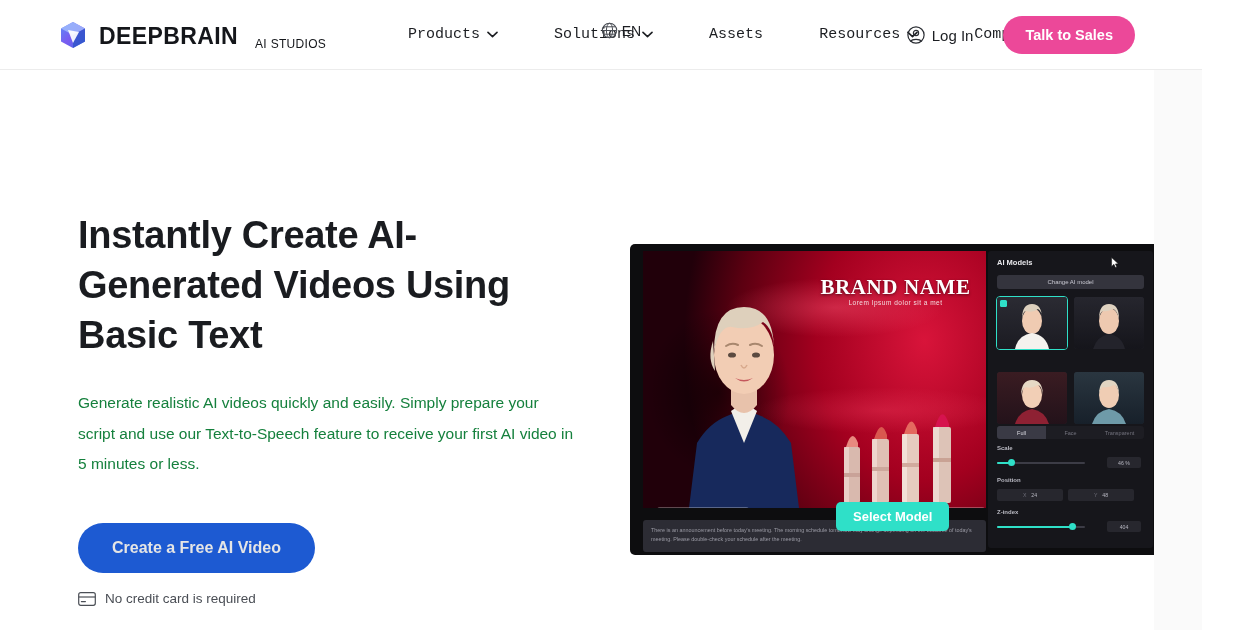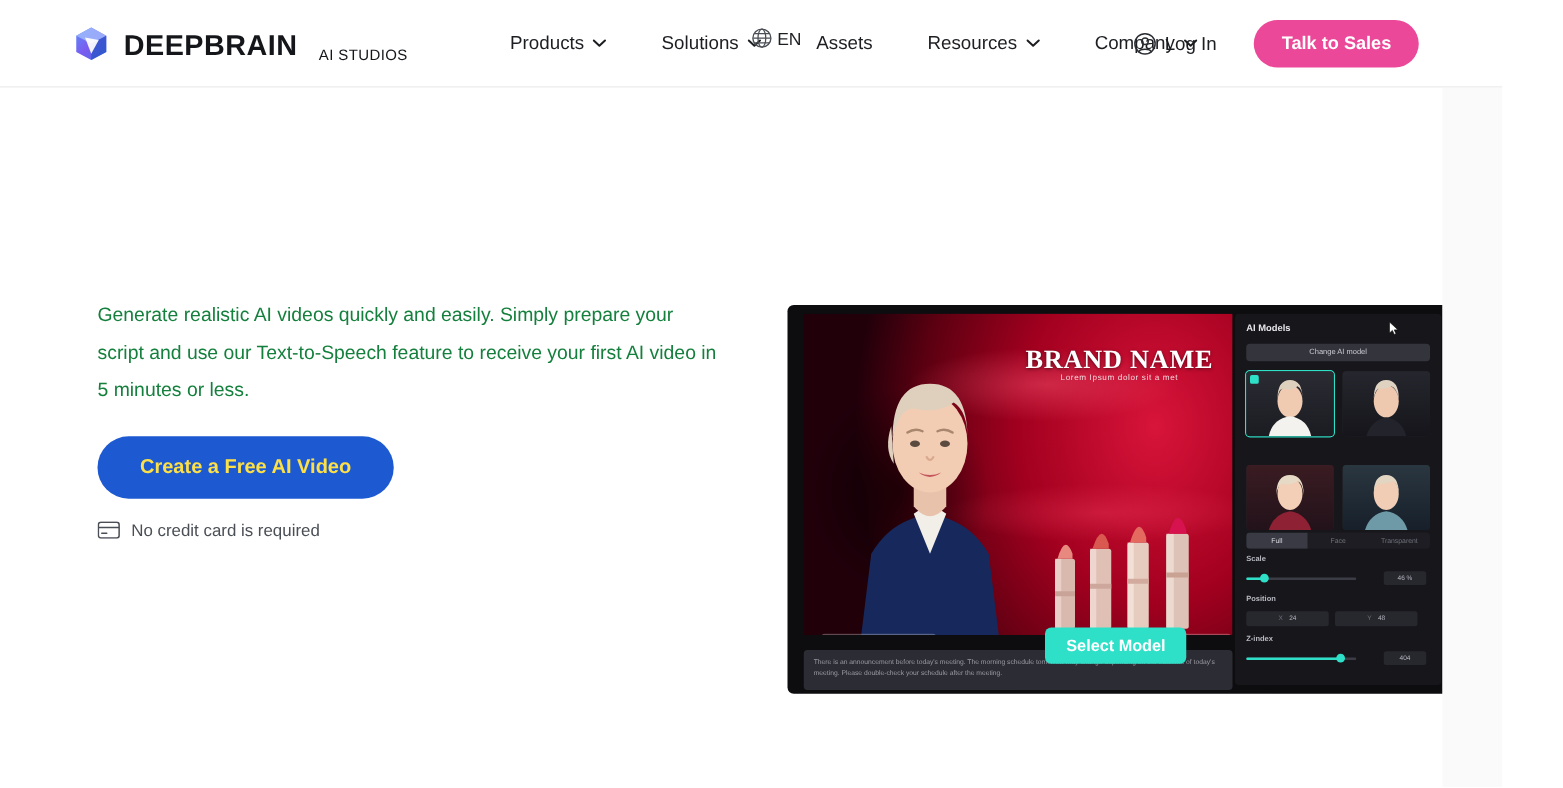--- a/index.html
+++ b/index.html
@@ -38,21 +38,21 @@
   .brand-logo { width: 30px; height: 30px; display: block; }
   .brand-name {
     font-size: 23px; font-weight: 700; letter-spacing: .4px;
     color: #14161a;
   }
   .brand-sub {
     font-size: 12px; font-weight: 400; letter-spacing: .3px;
     color: #14161a; margin-left: 6px; position: relative; top: 1px;
   }
 
-  .nav { display: flex; align-items: center; margin-left: 60px; gap: 0; }
+  .nav { display: flex; align-items: center; margin-left: 60px; gap: 12px; font-family: Liberation Mono, monospace; }
   .nav-item {
     display: flex; align-items: center; gap: 7px;
     font-size: 15px; color: #1c1e22; font-weight: 400;
     padding: 0 22px; cursor: pointer; white-space: nowrap;
   }
   .caret { width: 11px; height: 7px; display: block; }
 
   .header-right {
     position: absolute; right: 0; top: 0; height: 70px;
     display: flex; align-items: center;
@@ -85,22 +85,22 @@
   .hero-title {
     font-size: 38px; font-weight: 700; line-height: 1.32;
     color: #1a1c20; letter-spacing: -.3px;
   }
   .hero-desc {
     margin-top: 28px;
     font-size: 15.5px; line-height: 1.95; color: #15803d;
     max-width: 500px;
   }
   .btn-cta {
-    margin-top: 20px;
-    background: #1d5ad2; color: #fde047;
+    margin-top: 44px;
+    background: #1d5ad2; color: #e5e5e5;
     font-size: 16px; font-weight: 700;
     padding: 16px 34px; border-radius: 28px;
     border: none; cursor: pointer;
     font-family: "Liberation Sans", sans-serif;
   }
   .nocard { margin-top: 18px; display: flex; align-items: center; gap: 9px; }
   .card-ic { width: 18px; height: 14px; display: block; }
   .nocard-text { font-size: 13.5px; color: #4a4e55; }
 
   
@@ -349,20 +349,21 @@
         <span>Log In</span>
       </div>
 
       <button class="btn-sales">Talk to Sales</button>
     </div>
   </div>
 
   <div class="hero">
 
     <div class="hero-left">
+      <h1 class="hero-title">Instantly Create AI-Generated Videos Using Basic Text</h1>
       <p class="hero-desc">Generate realistic AI videos quickly and easily. Simply prepare your script and use our Text-to-Speech feature to receive your first AI video in 5 minutes or less.</p>
       <button class="btn-cta">Create a Free AI Video</button>
       <div class="nocard">
         <svg class="card-ic" viewBox="0 0 18 14">
           <rect x="0.7" y="0.7" width="16.6" height="12.6" rx="2" fill="none" stroke="#4a4e55" stroke-width="1.2"></rect>
           <path d="M0.7 5 H17.3" stroke="#4a4e55" stroke-width="1.2"></path>
           <path d="M3.4 9.6 H7.4" stroke="#4a4e55" stroke-width="1.2" stroke-linecap="round"></path>
         </svg>
         <span class="nocard-text">No credit card is required</span>
       </div>

